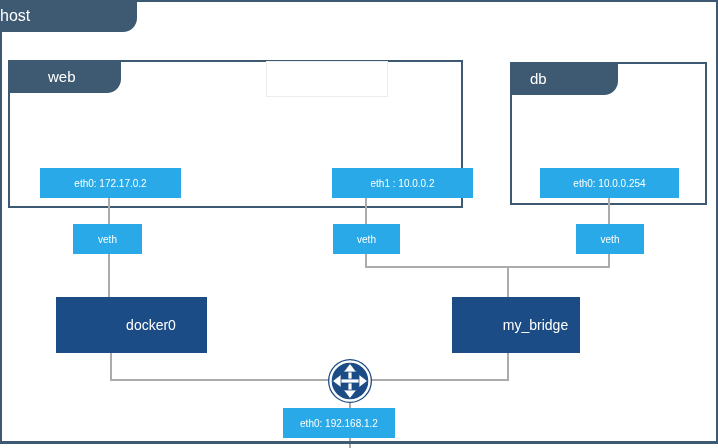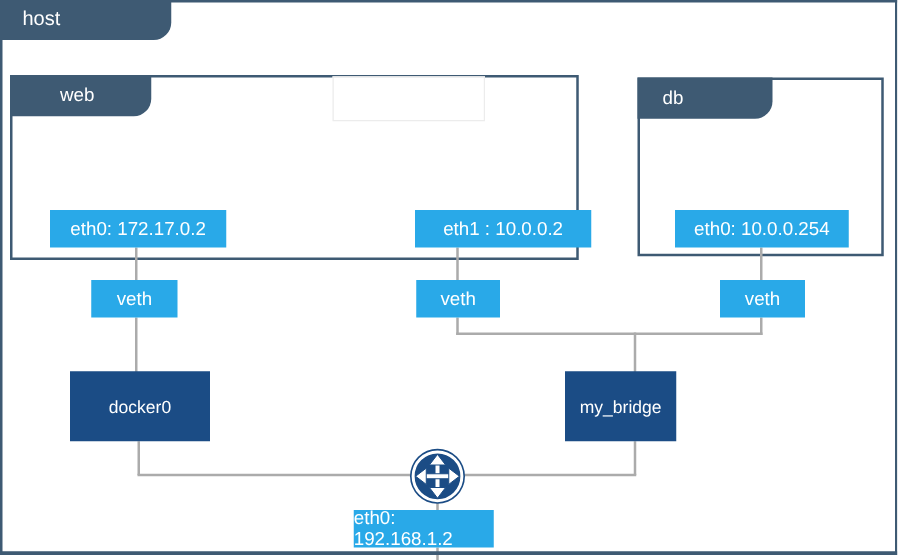--- a/index.html
+++ b/index.html
@@ -10,42 +10,42 @@
   .hb{position:absolute;background:var(--slate);}
   .hb-top{left:0;top:0;width:718px;height:2px;}
   .hb-left{left:0;top:0;width:2px;height:444px;}
   .hb-right{left:716px;top:0;width:2px;height:444px;}
   .hb-bottom{left:0;top:441px;width:718px;height:3px;}
 
   
   .tab{position:absolute;background:var(--slate);color:#fff;
        border-bottom-right-radius:14px;display:flex;align-items:center;
        font-size:15px;}
-  .tab-host{left:0;top:0;width:137px;height:32px;font-size:16px;padding-left:18px;box-sizing:border-box;}
+  .tab-host{left:0;top:0;width:137px;height:32px;font-size:16px;box-sizing:border-box;}
   .tab-web{left:8px;top:60px;width:113px;height:33px;padding-left:40px;box-sizing:border-box;}
   .tab-db{left:510px;top:62px;width:108px;height:33px;padding-left:20px;box-sizing:border-box;}
 
   
   .cbox{position:absolute;background:#fff;border:2px solid var(--slate);box-sizing:border-box;}
   .cbox-web{left:8px;top:60px;width:455px;height:148px;}
   .cbox-db{left:510px;top:62px;width:197px;height:143px;}
 
   .artifact{position:absolute;left:266px;top:61px;width:122px;height:36px;
             background:rgba(255,255,255,0.88);border:1px solid #ececec;box-sizing:border-box;}
 
   
   .line{position:absolute;background:var(--gray);}
 
   
   .chip{position:absolute;height:30px;background:var(--blue);color:#fff;
-        display:flex;align-items:center;justify-content:center;font-size:15px;}
+        display:flex;align-items:center;justify-content:center;font-size:10px;}
 
   
   .bridge{position:absolute;height:56px;background:var(--navy);color:#fff;
-          display:flex;align-items:center;justify-content:center;font-size:14px;}
+          display:flex;align-items:center;justify-content:center;font-size:14px;padding-left:39px;}
 
   .router{position:absolute;left:327px;top:358px;width:46px;height:46px;}
 </style>
 </head>
 <body>
 
 <div class="stage">
 
   <div class="cbox cbox-web"></div>
   <div class="cbox cbox-db"></div>

